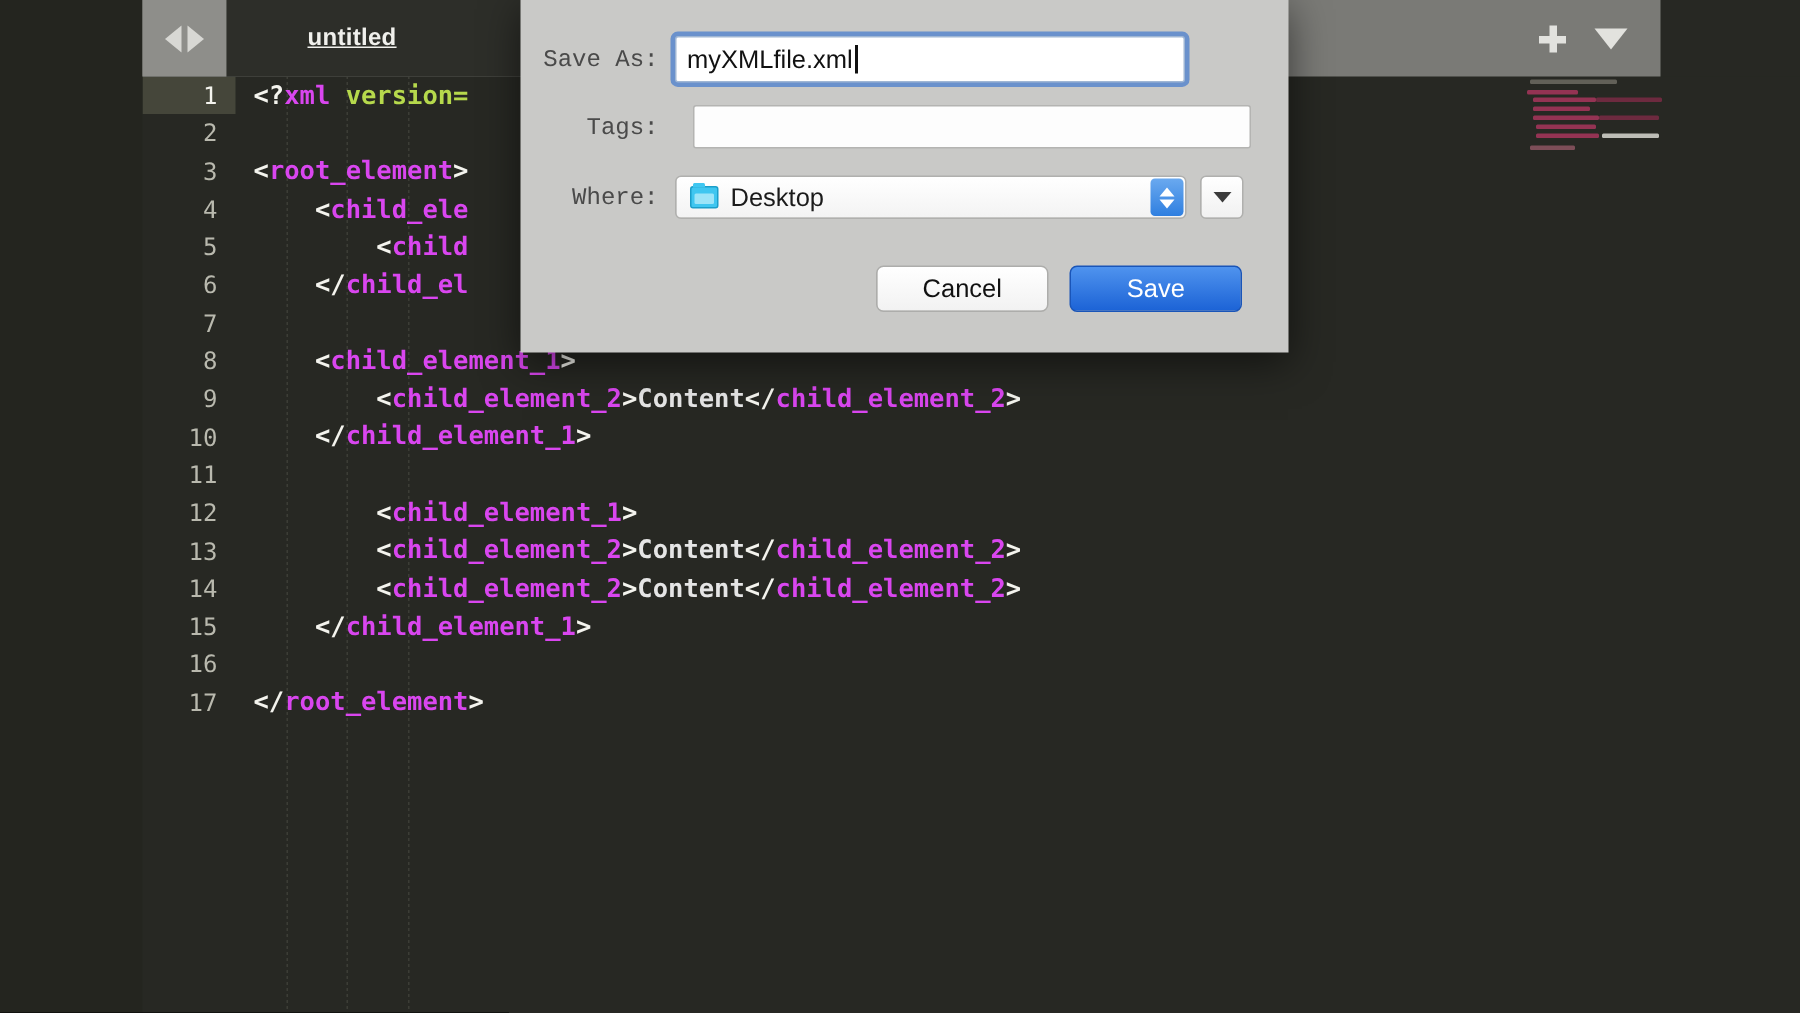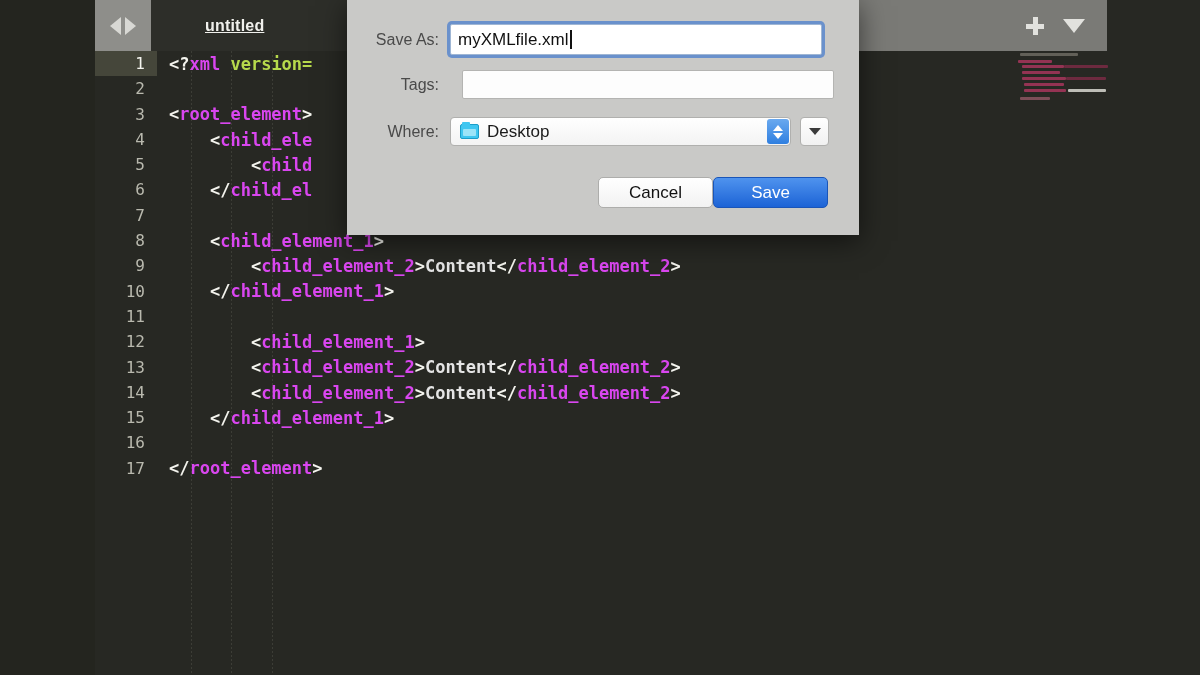--- a/index.html
+++ b/index.html
@@ -180,27 +180,27 @@
     display: flex;
     align-items: center;
   }
   .row-label {
     width: 103px;
     text-align: right;
     padding-right: 11px;
     box-sizing: border-box;
     color: #4a4a4a;
     font-size: 16px;
-    font-family: Liberation Sans, sans-serif;
+    font-family: Liberation Mono, monospace;
   }
 
   .row-saveas { left: 0; top: 24px; }
   .field-saveas {
     position: relative;
-    width: 372px; height: 31px;
+    width: 340px; height: 31px;
     background: #ffffff;
     border: 1px solid #9fb6d4;
     border-radius: 2px;
     box-shadow: 0 0 0 3px rgba(74,126,206,.75);
     display: flex;
     align-items: center;
     box-sizing: border-box;
   }
   .field-saveas .val {
     padding-left: 7px;
@@ -302,20 +302,21 @@
     width: 0; height: 0;
     border-left: 6px solid transparent;
     border-right: 6px solid transparent;
     border-top: 7px solid #3b3b3b;
   }
 
   .btn-row {
     position: absolute;
     right: 31px; top: 177px;
     display: flex;
+    gap: 14px;
   }
   .btn {
     height: 31px;
     min-width: 115px;
     border-radius: 5px;
     display: flex;
     align-items: center;
     justify-content: center;
     font-size: 17px;
     box-sizing: border-box;

